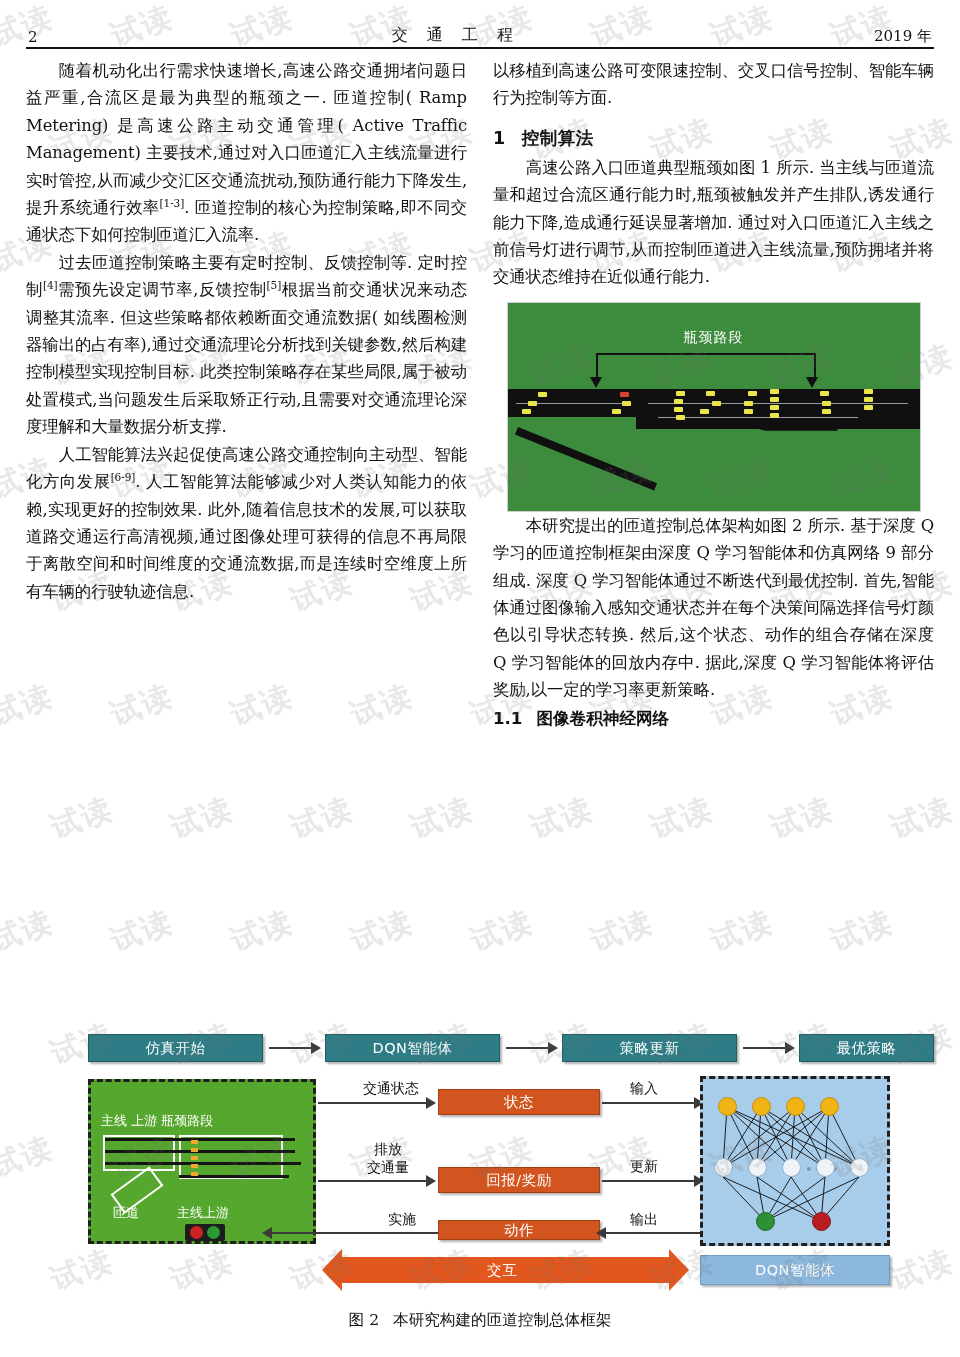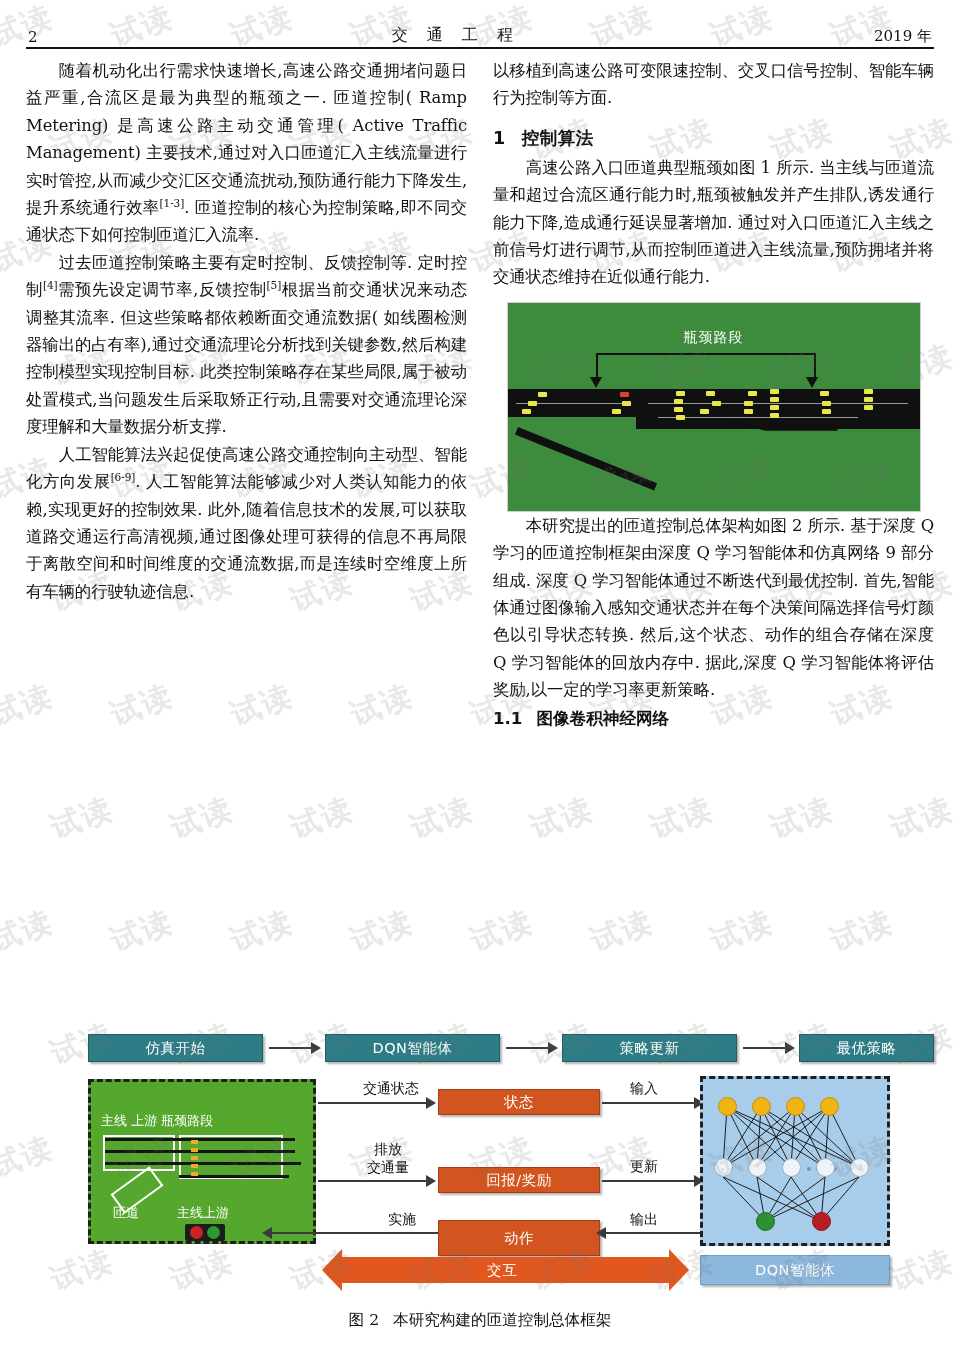--- a/index.html
+++ b/index.html
@@ -524,21 +524,21 @@
   <div class="f2box orange" style="left:412px; top:135px; width:162px; height:26px;">
     <span>回报/奖励</span>
   </div>
   <div class="f2label" style="left:580px; top:125px; width:76px;">更新</div>
   <div class="f2arrow-line" style="left:576px; top:148px; width:108px;"></div>
   <div class="f2arrow-head-r" style="left:668px; top:143px;"></div>
 
   <div class="f2label" style="left:310px; top:178px; width:80px;text-align:right;">实施</div>
   <div class="f2arrow-line" style="left:246px; top:200px; width:166px;"></div>
   <div class="f2arrow-head-l" style="left:236px; top:195px;"></div>
-  <div class="f2box orange" style="left:412px; top:188px; width:162px; height:36px;align-items:center;">
+  <div class="f2box orange" style="left:412px; top:188px; width:162px; height:20px;align-items:center;">
     <span>动作</span>
   </div>
   <div class="f2label" style="left:580px; top:178px; width:76px;">输出</div>
   <div class="f2arrow-line" style="left:578px; top:200px; width:108px;"></div>
   <div class="f2arrow-head-l" style="left:570px; top:195px;"></div>
 
   <div class="nn-panel">
     <svg width="184" height="164" style="position:absolute; left:0; top:0;">
       <g stroke="#1d1d1d" stroke-width="1">
         <line x1="24" y1="28" x2="20" y2="88"></line>

